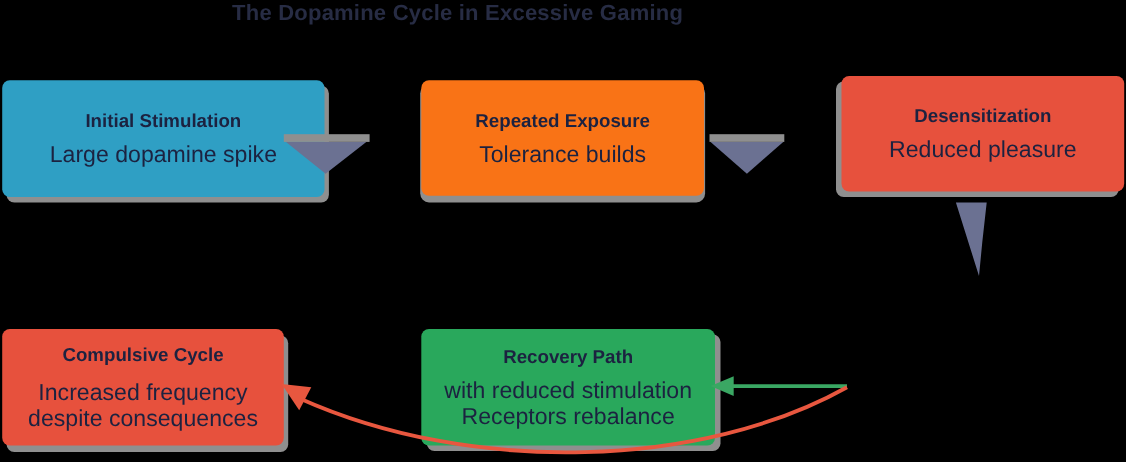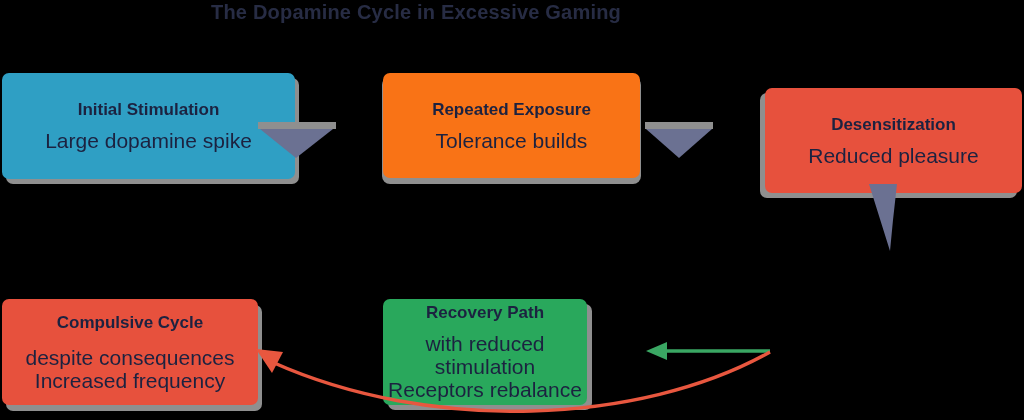--- a/index.html
+++ b/index.html
@@ -27,23 +27,23 @@
   }
   .box .box-title{font-size:17px;font-weight:700;line-height:20px;}
   .box .box-sub{font-size:21px;font-weight:400;line-height:23px;}
   .c-teal{background:#2f9fc4;box-shadow:4px 5px 0 0 #8f8f8f;}
   .c-orange{background:#f97316;box-shadow:0 5px 0 1px #8f8f8f;}
   .c-red-tr{background:#e7513d;box-shadow:-5px 5px 0 0 #8f8f8f;}
   .c-red-bl{background:#e7513d;box-shadow:4px 6px 0 0 #8f8f8f;}
   .c-green{background:#29a85c;box-shadow:5px 5px 0 0 #8f8f8f;}
   #box-1{left:2px;top:73px;width:293px;height:106px;}
   #box-2{left:383px;top:73px;width:257px;height:105px;}
-  #box-3{left:765px;top:88px;width:257px;height:105px;}
+  #box-3{left:765px;top:69px;width:257px;height:105px;}
   #box-4{left:2px;top:299px;width:256px;height:106px;gap:13px;}
-  #box-5{left:383px;top:299px;width:204px;height:106px;}
+  #box-5{left:383px;top:299px;width:267px;height:106px;}
   svg.overlay{position:absolute;left:0;top:0;pointer-events:none;}
 </style>
 </head>
 <body>
 
 <div class="diagram-title">The Dopamine Cycle in Excessive Gaming</div>
 
 <div class="box c-teal" id="box-1">
   <div class="box-title">Initial Stimulation</div>
   <div class="box-sub">Large dopamine spike</div>
@@ -55,22 +55,22 @@
 </div>
 
 <div class="box c-red-tr" id="box-3">
   <div class="box-title">Desensitization</div>
   <div class="box-sub">Reduced pleasure</div>
 </div>
 
 <div class="box c-red-bl" id="box-4">
   <div class="box-title">Compulsive Cycle</div>
   <div>
+    <div class="box-sub">Increased frequency</div>
     <div class="box-sub">despite consequences</div>
-    <div class="box-sub">Increased frequency</div>
   </div>
 </div>
 
 <div class="box c-green" id="box-5">
   <div class="box-title">Recovery Path</div>
   <div>
     <div class="box-sub">with reduced stimulation</div>
     <div class="box-sub">Receptors rebalance</div>
   </div>
 </div>

